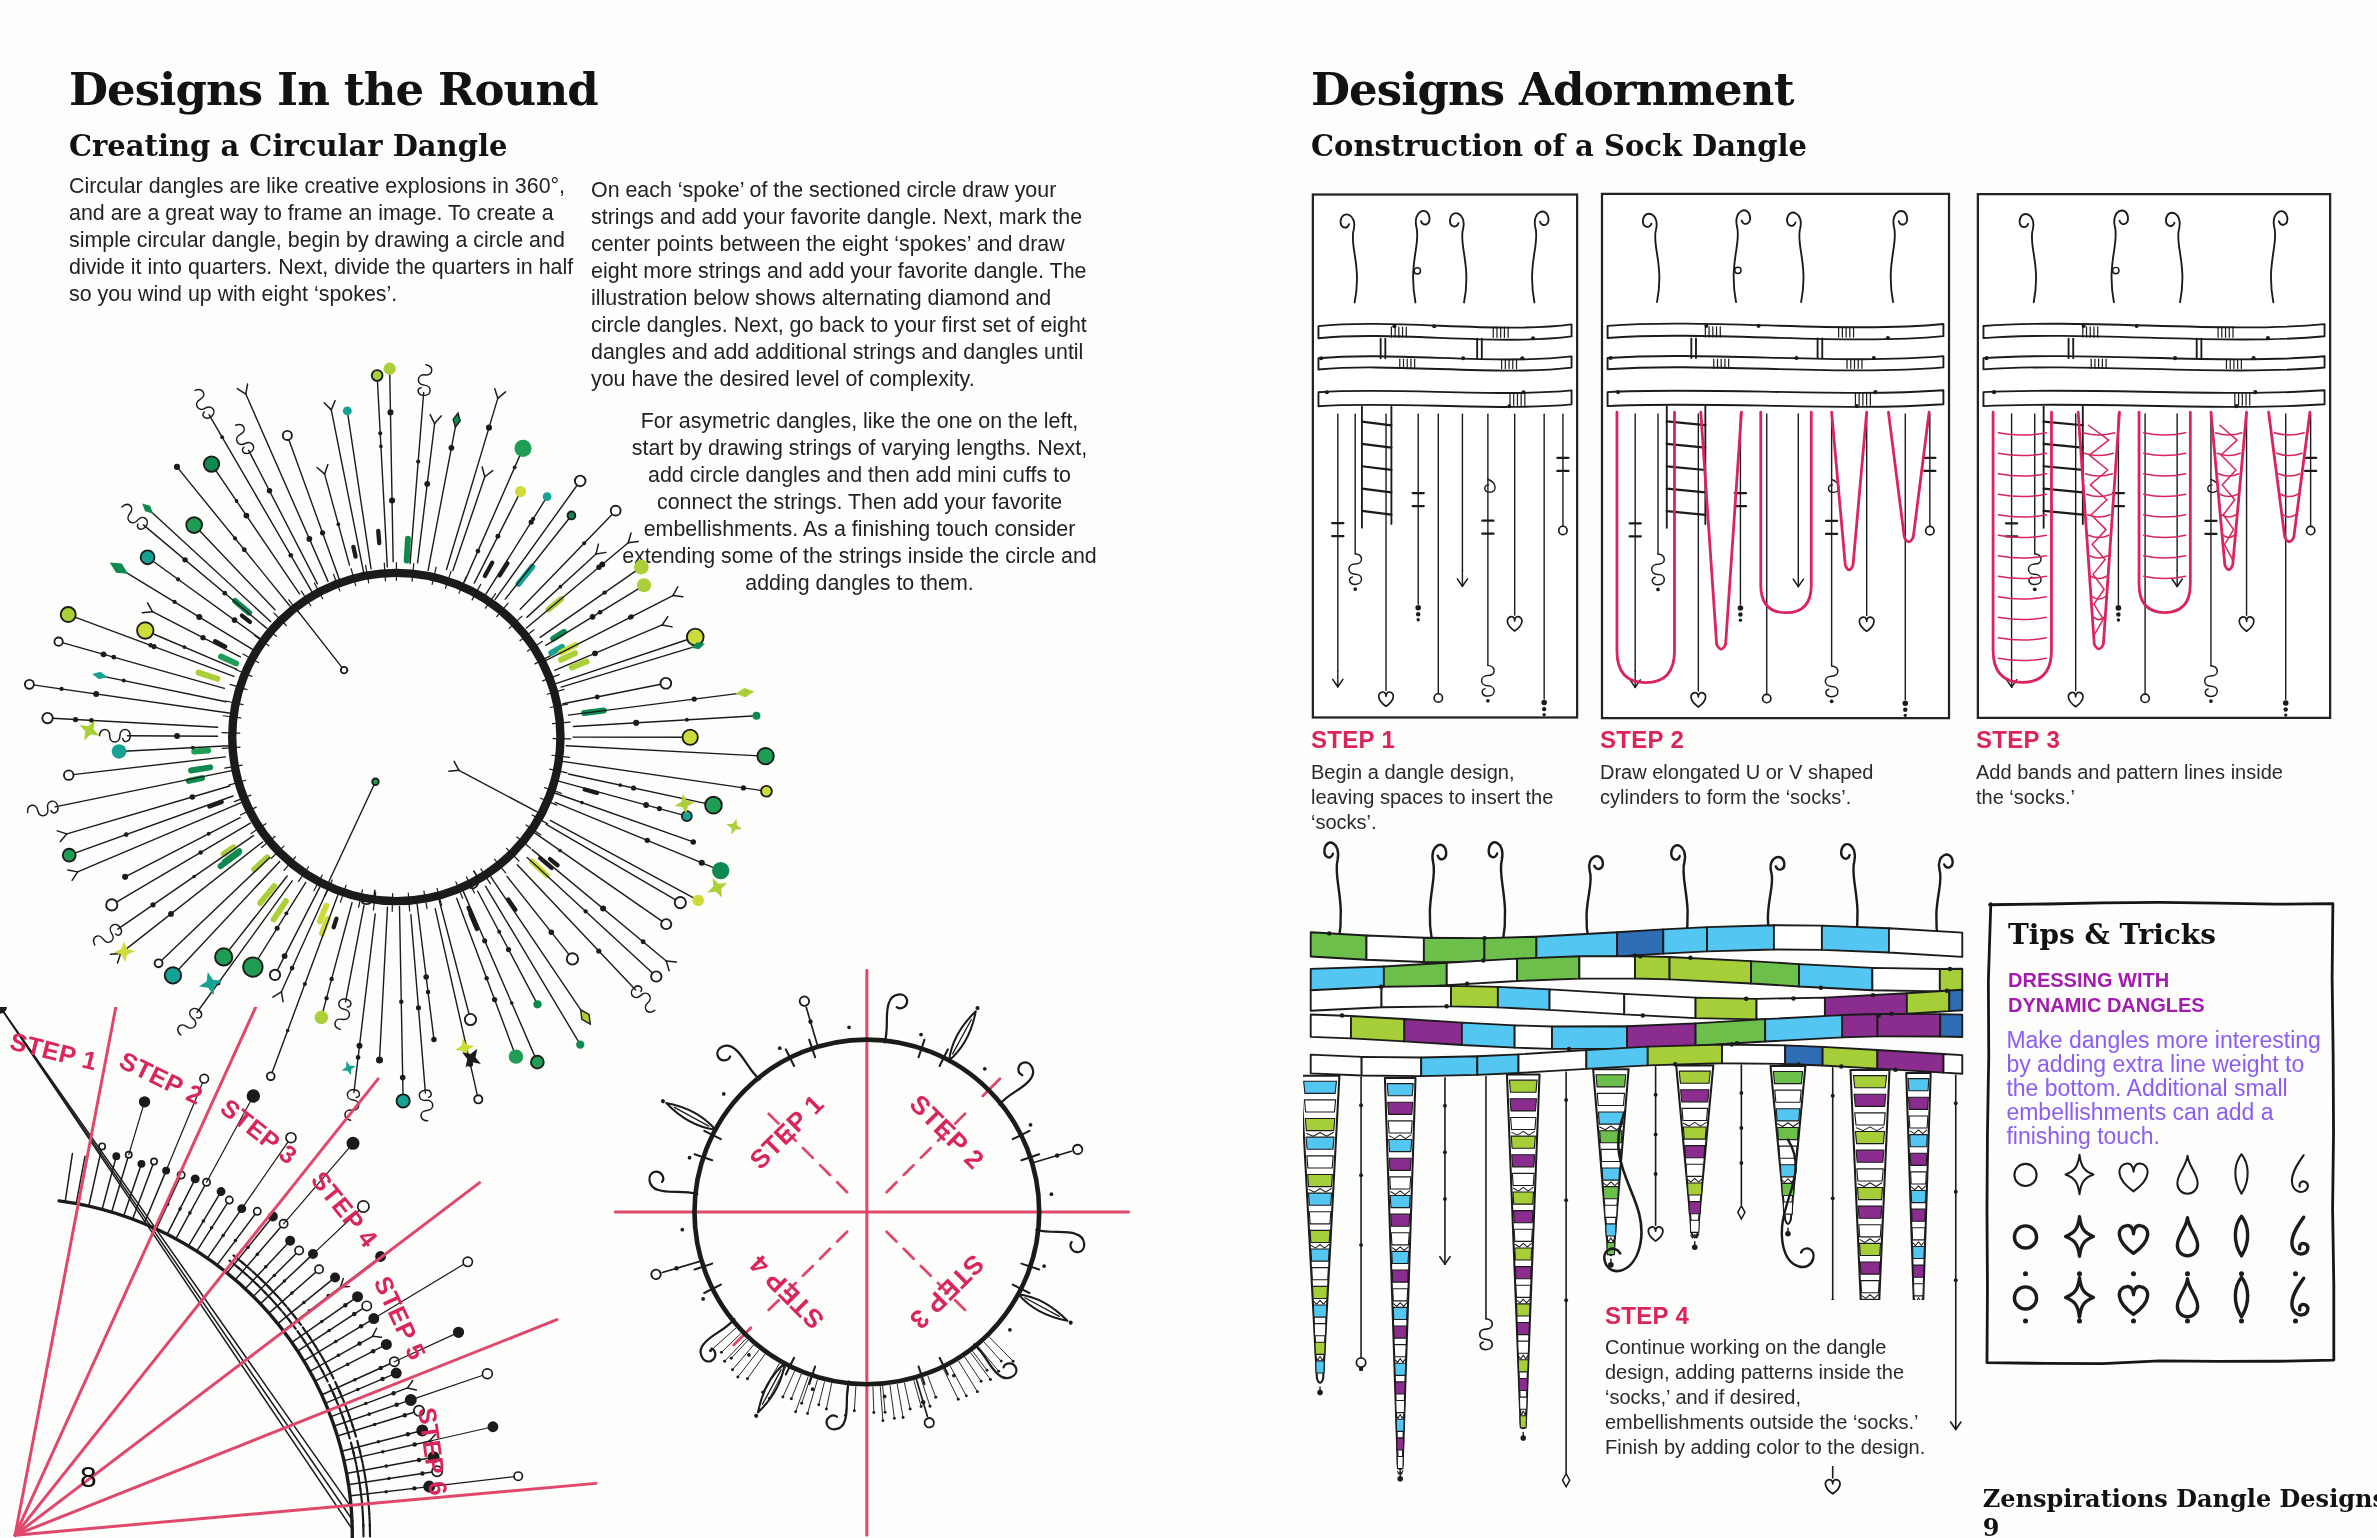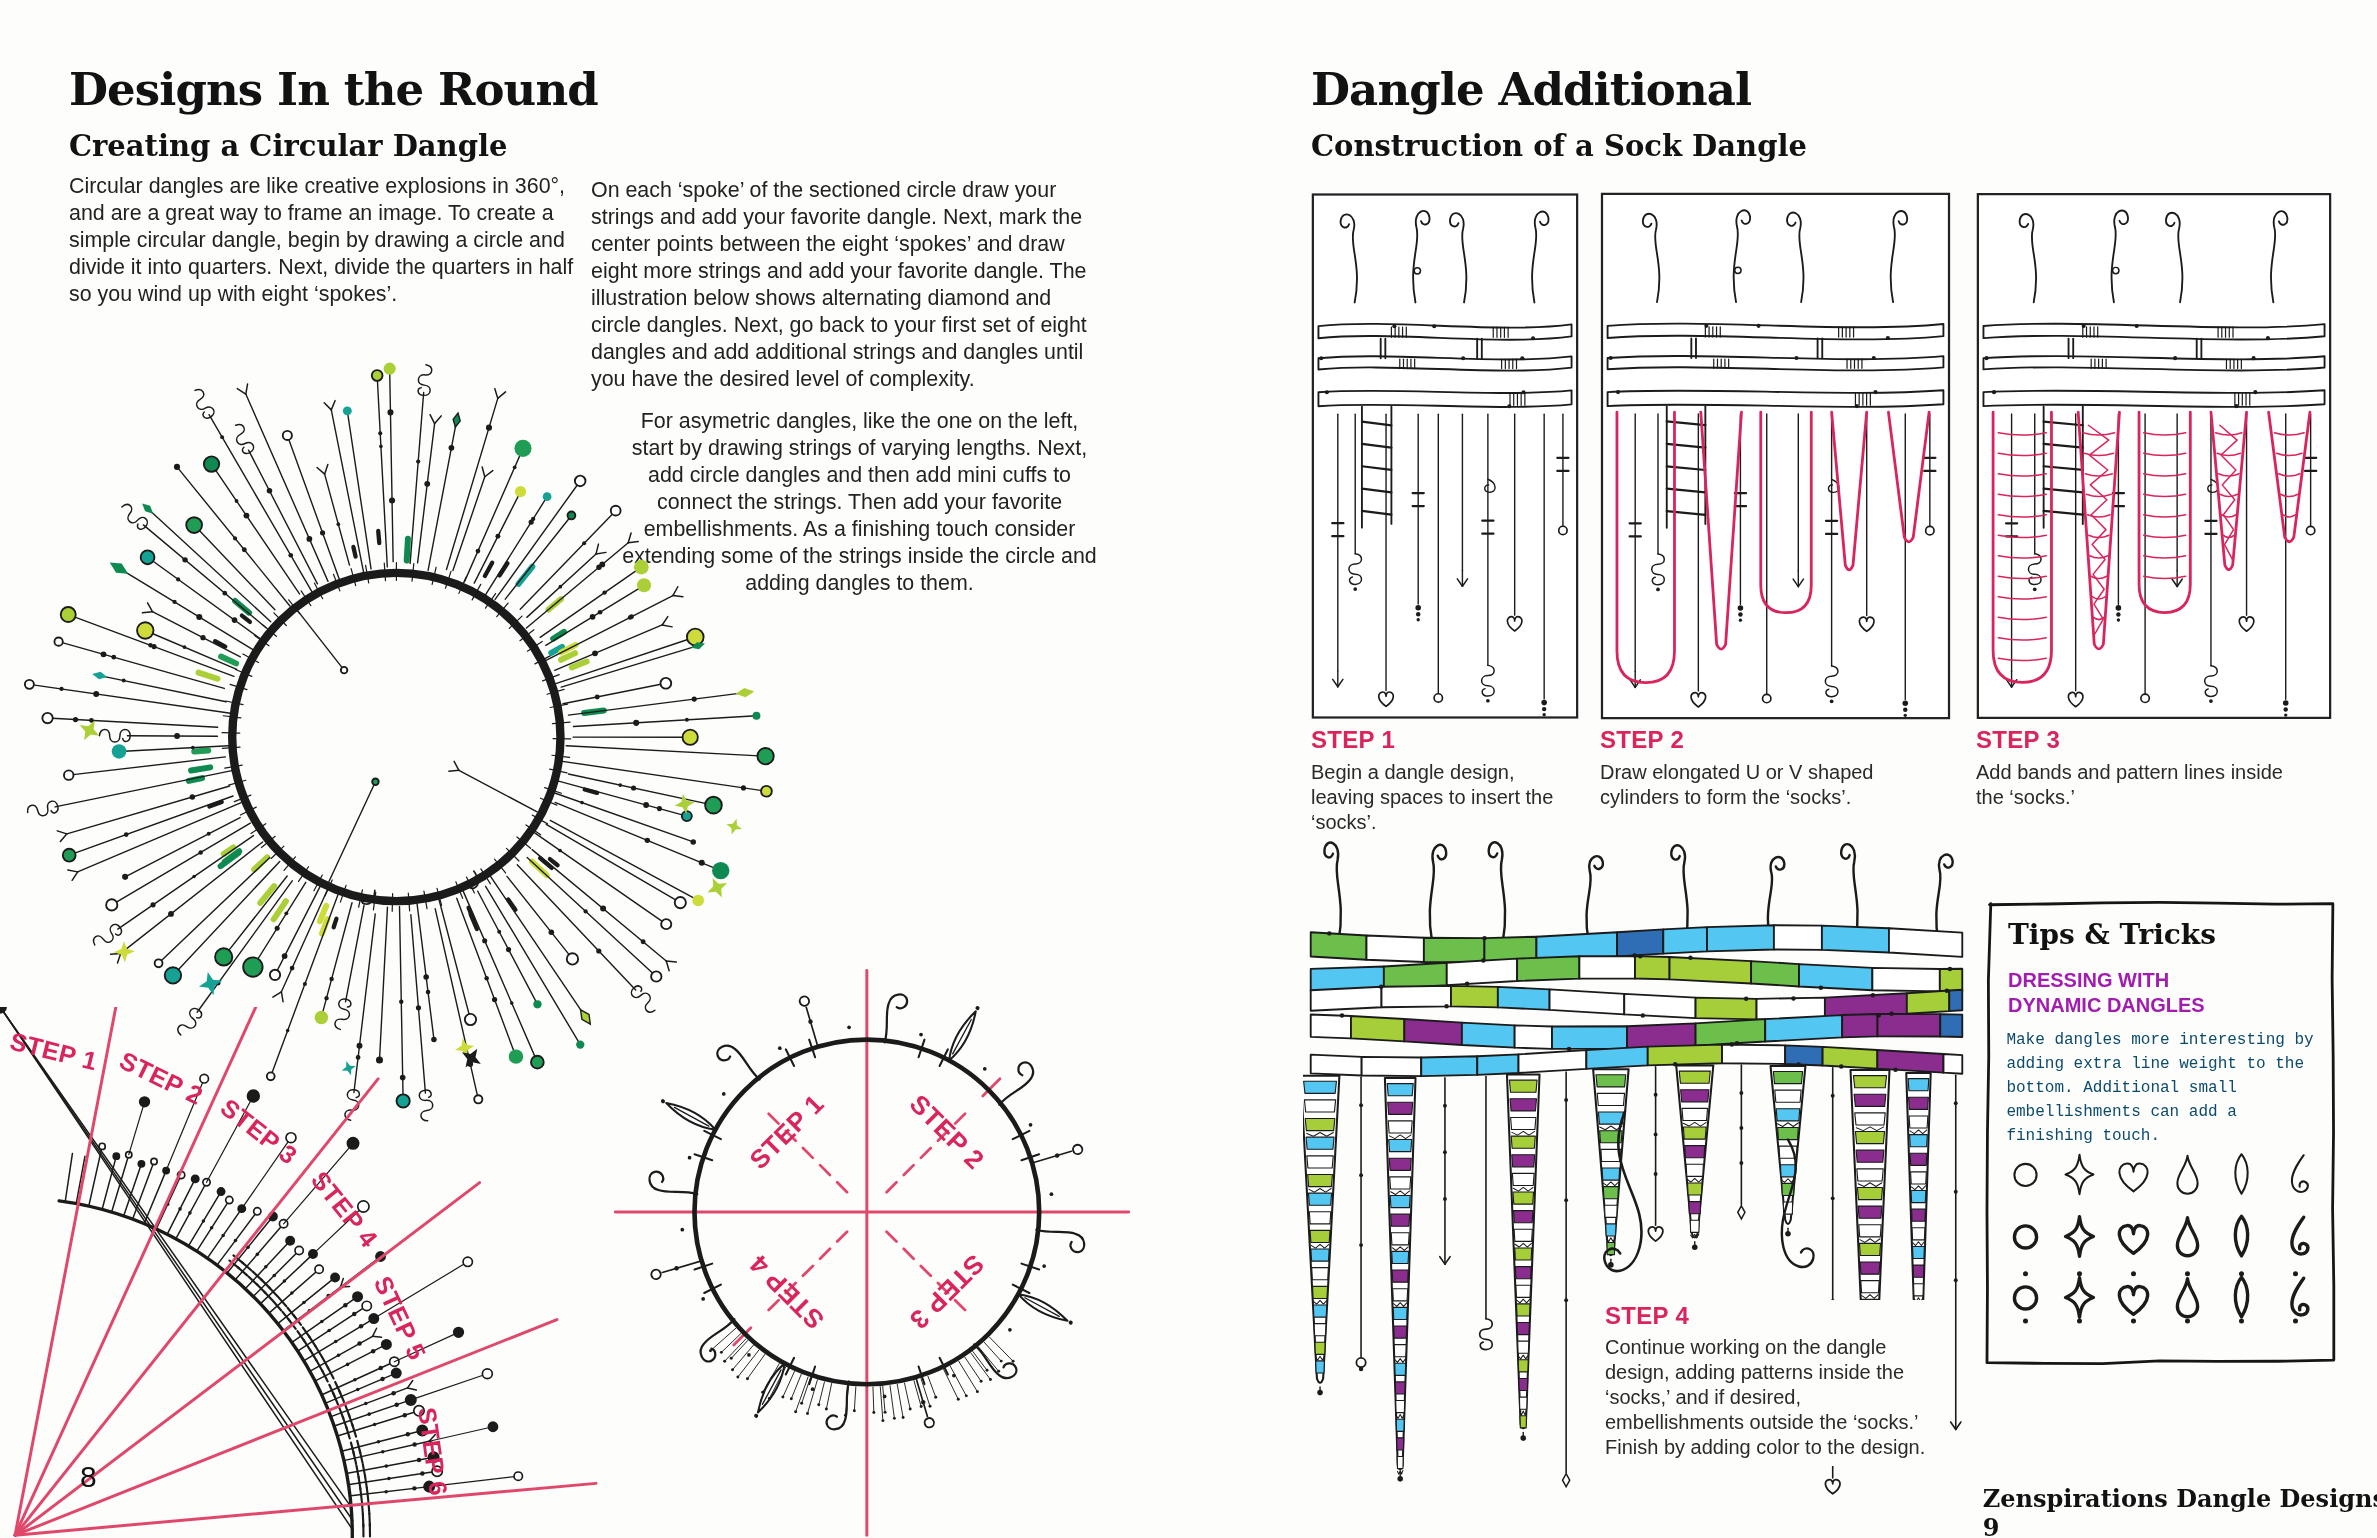--- a/index.html
+++ b/index.html
@@ -15,21 +15,21 @@
   .stepcap .lbl{font-weight:bold;font-size:24px;color:#d9255b;margin:0 0 5.6px 0;letter-spacing:0.3px;}
   .stepcap .txt{font-size:20px;line-height:25px;margin:0;color:#2a2a2a;}
   .pagenum{font-size:30px;color:#111;}
   .footer{font-family:"DejaVu Serif","Liberation Serif",serif;font-weight:bold;font-size:24px;color:#121212;
           display:flex;align-items:baseline;}
   .footer .num{margin-left:41px;}
   .tips{position:absolute;left:1984px;top:897px;width:354px;height:472px;}
   .tips .ttl{font-family:"DejaVu Serif","Liberation Serif",serif;font-weight:bold;font-size:28px;color:#121212;
              position:absolute;left:24px;top:20.5px;margin:0;}
   .tips .hd{position:absolute;left:24px;top:71px;font-weight:bold;font-size:20px;line-height:25px;margin:0;color:#a21caf;}
-  .tips .bd{position:absolute;left:22.4px;top:131px;width:315px;font-size:16px;line-height:24px;margin:0;color:#0c4a6e;font-family:Liberation Mono, monospace;}
+  .tips .bd{position:absolute;left:22.4px;top:131px;width:315px;font-size:23px;line-height:24px;margin:0;color:#8b5cf6;}
   .tips .grid{position:absolute;left:20.5px;top:250px;width:319px;display:grid;
               grid-template-columns:repeat(6,1fr);row-gap:7.5px;column-gap:5.6px;}
   svg{display:block;}
 </style>
 </head>
 <body>
 
 <div class="spread">
 
   <section>
@@ -947,21 +947,21 @@
         <text transform="translate(215.80404050710666 185.8040405071067) rotate(-45)" text-anchor="middle" fill="#d9255b" font-size="28" font-weight="bold" font-family="Liberation Sans, sans-serif" letter-spacing="0.5">STEP 1</text>
         <text transform="translate(374.1959594928933 185.80404050710666) rotate(45)" text-anchor="middle" fill="#d9255b" font-size="28" font-weight="bold" font-family="Liberation Sans, sans-serif" letter-spacing="0.5">STEP 2</text>
         <text transform="translate(374.19595949289334 344.1959594928933) rotate(135)" text-anchor="middle" fill="#d9255b" font-size="28" font-weight="bold" font-family="Liberation Sans, sans-serif" letter-spacing="0.5">STEP 3</text>
         <text transform="translate(215.8040405071067 344.19595949289334) rotate(225)" text-anchor="middle" fill="#d9255b" font-size="28" font-weight="bold" font-family="Liberation Sans, sans-serif" letter-spacing="0.5">STEP 4</text>
       </svg>
 
     <div class="pagenum abs" style="left:80px;top:1460px;">8</div>
   </section>
 
   <section>
-    <h1 class="ptitle abs" style="left:1311px;top:63px;">Dangle Additional</h1>
+    <h1 class="ptitle abs" style="left:1311px;top:63px;">Designs Adornment</h1>
     <h2 class="psub abs" style="left:1311px;top:129px;">Construction of a Sock Dangle</h2>
 
     <svg id="box1" class="abs" style="left:1311px;top:192px;" width="268" height="528" viewBox="0 0 288 566">
         <rect x="2" y="2" width="284" height="562" fill="#fff" stroke="#222" stroke-width="2.4"></rect>
         <path d="M46.88883001536131 118 C54.88883001536131 77.97230797521769 40.88883001536131 55.95707736158744 45.88883001536131 39.946000551674516 C49.88883001536131 22.934231441142046 33.88883001536131 17.93076993804425 31.888830015361307 29.939077545478938 C30.888830015361307 37.94461595043539 38.88883001536131 39.946000551674516 40.88883001536131 33.94184674795717" fill="none" stroke="#1b1b1b" stroke-width="2" stroke-linecap="round" stroke-linejoin="round"></path>
         <path d="M112.25972634792328 118 C104.25972634792328 76.37791490163653 118.25972634792328 53.485768097536635 113.25972634792328 36.83693405819125 C109.25972634792328 19.147547891386793 125.25972634792328 13.944787254091352 127.25972634792328 26.431412783600393 C128.25972634792328 34.75582980327307 120.25972634792328 36.83693405819125 118.25972634792328 30.59362129343674" fill="none" stroke="#1b1b1b" stroke-width="2" stroke-linecap="round" stroke-linejoin="round"></path>
         <circle cx="114.25972634792328" cy="84" r="3.4" fill="#fff" stroke="#1b1b1b" stroke-width="1.6"></circle>
         <path d="M164.4385111899674 118 C172.4385111899674 77.40853369627148 158.4385111899674 55.083227229220796 163.4385111899674 38.84664070772938 C167.4385111899674 21.59526752864477 151.4385111899674 16.521334240678698 149.4385111899674 28.69877413179725 C148.4385111899674 36.81706739254295 156.4385111899674 38.84664070772938 158.4385111899674 32.757920762170116" fill="none" stroke="#1b1b1b" stroke-width="2" stroke-linecap="round" stroke-linejoin="round"></path>
         <path d="M240.1058239546418 118 C232.1058239546418 76.70183849167078 246.1058239546418 53.987849662089715 241.1058239546418 37.46858505875804 C237.1058239546418 19.916866417718126 253.1058239546418 14.754596229176968 255.1058239546418 27.144044681675737 C256.1058239546418 35.40367698334157 248.1058239546418 37.46858505875804 246.1058239546418 31.27386083250866" fill="none" stroke="#1b1b1b" stroke-width="2" stroke-linecap="round" stroke-linejoin="round"></path>
         <path d="M8 143.5 C 86.39999999999999 135.03810140676796 201.6 151.96189859323204 280 141.5 L 280 154.5 C 201.6 164.96189859323204 86.39999999999999 148.03810140676796 8 156.5 Z" fill="#fff" stroke="#1b1b1b" stroke-width="2" stroke-linecap="round" stroke-linejoin="round"></path>

